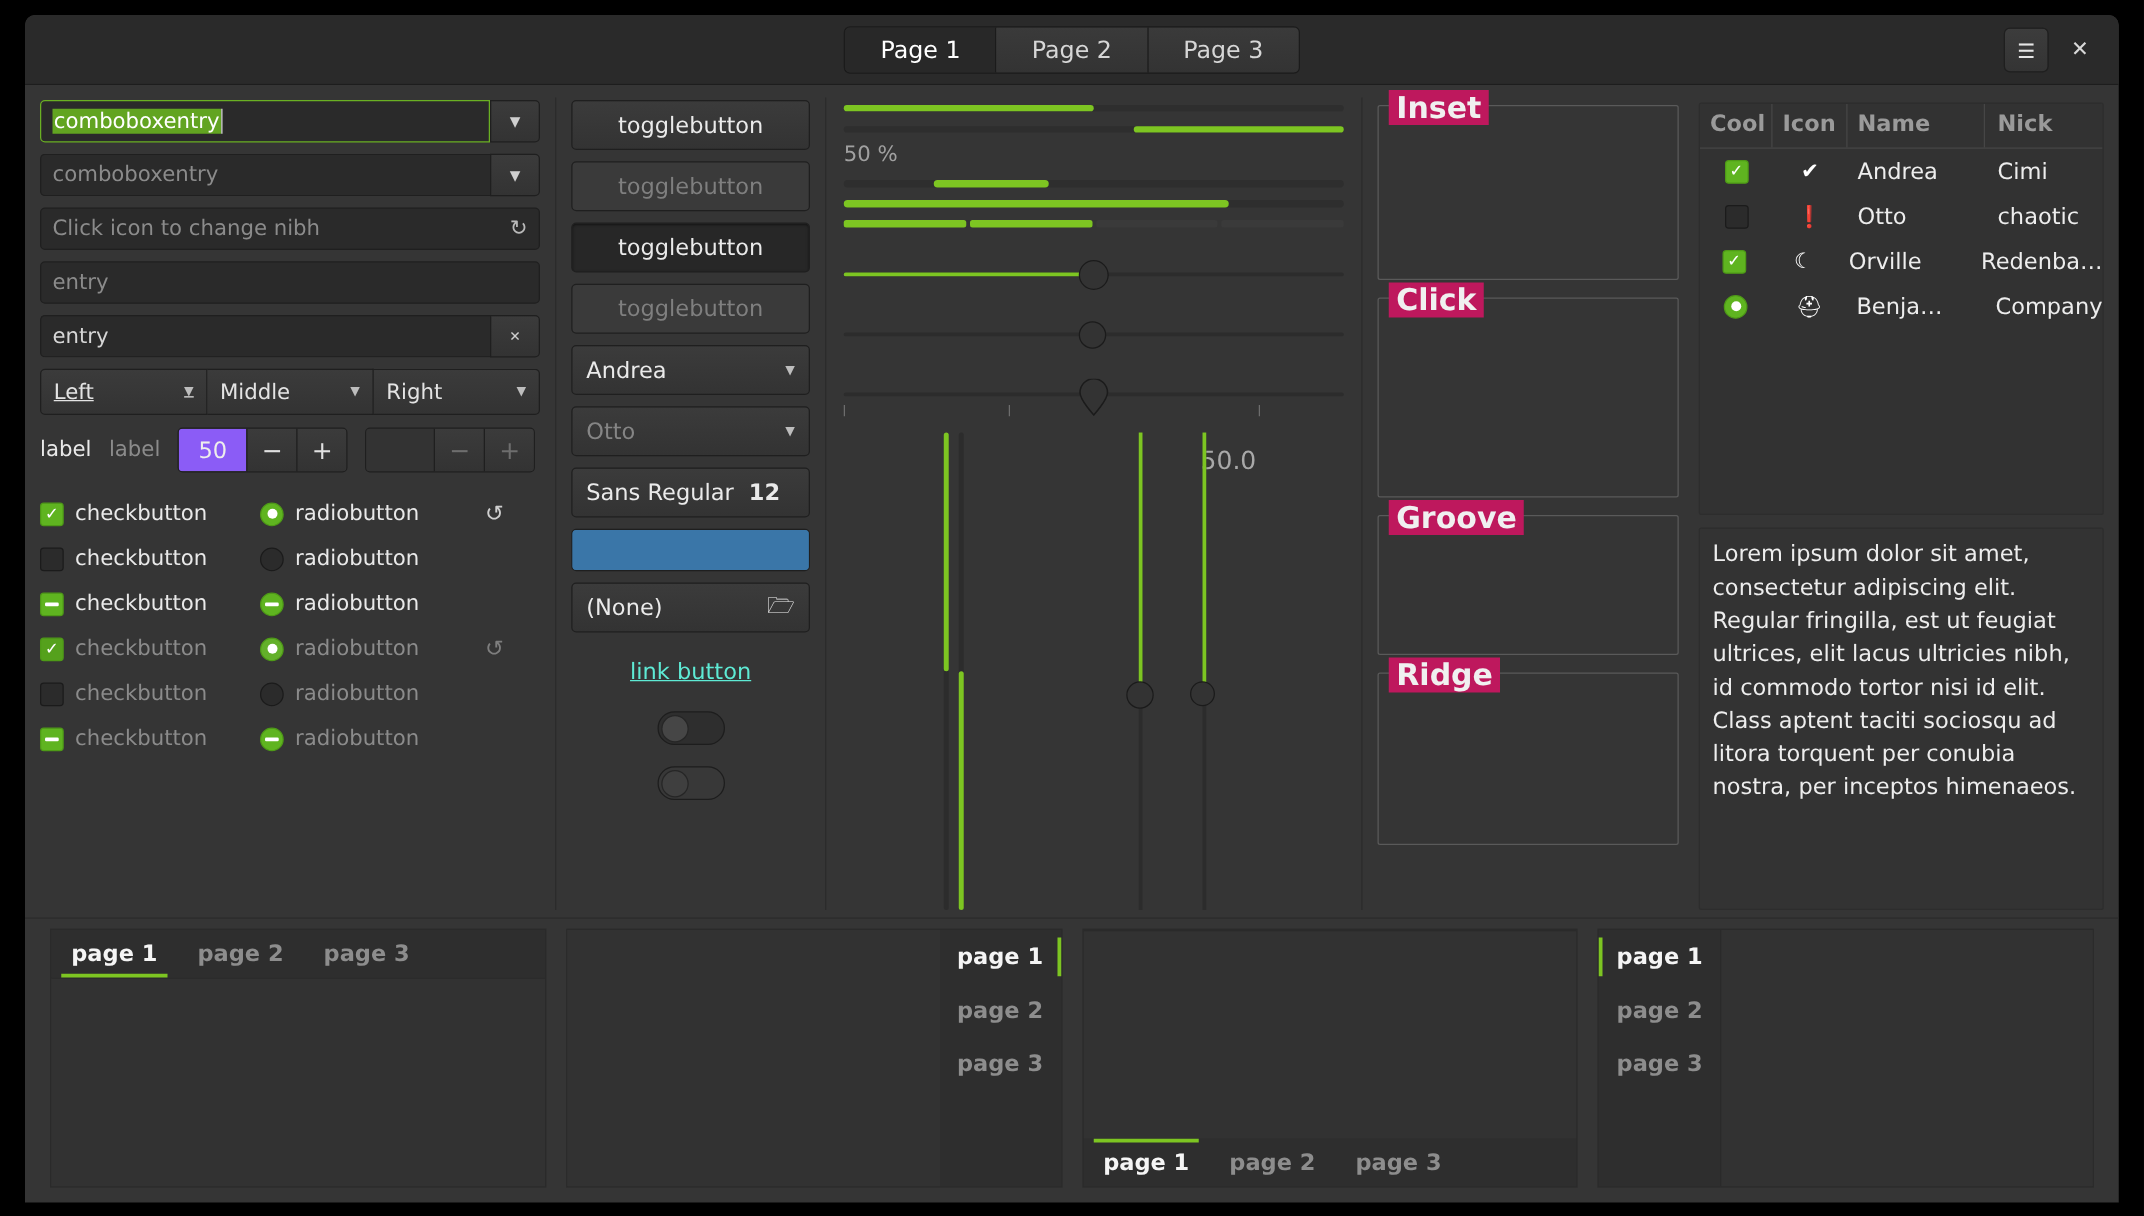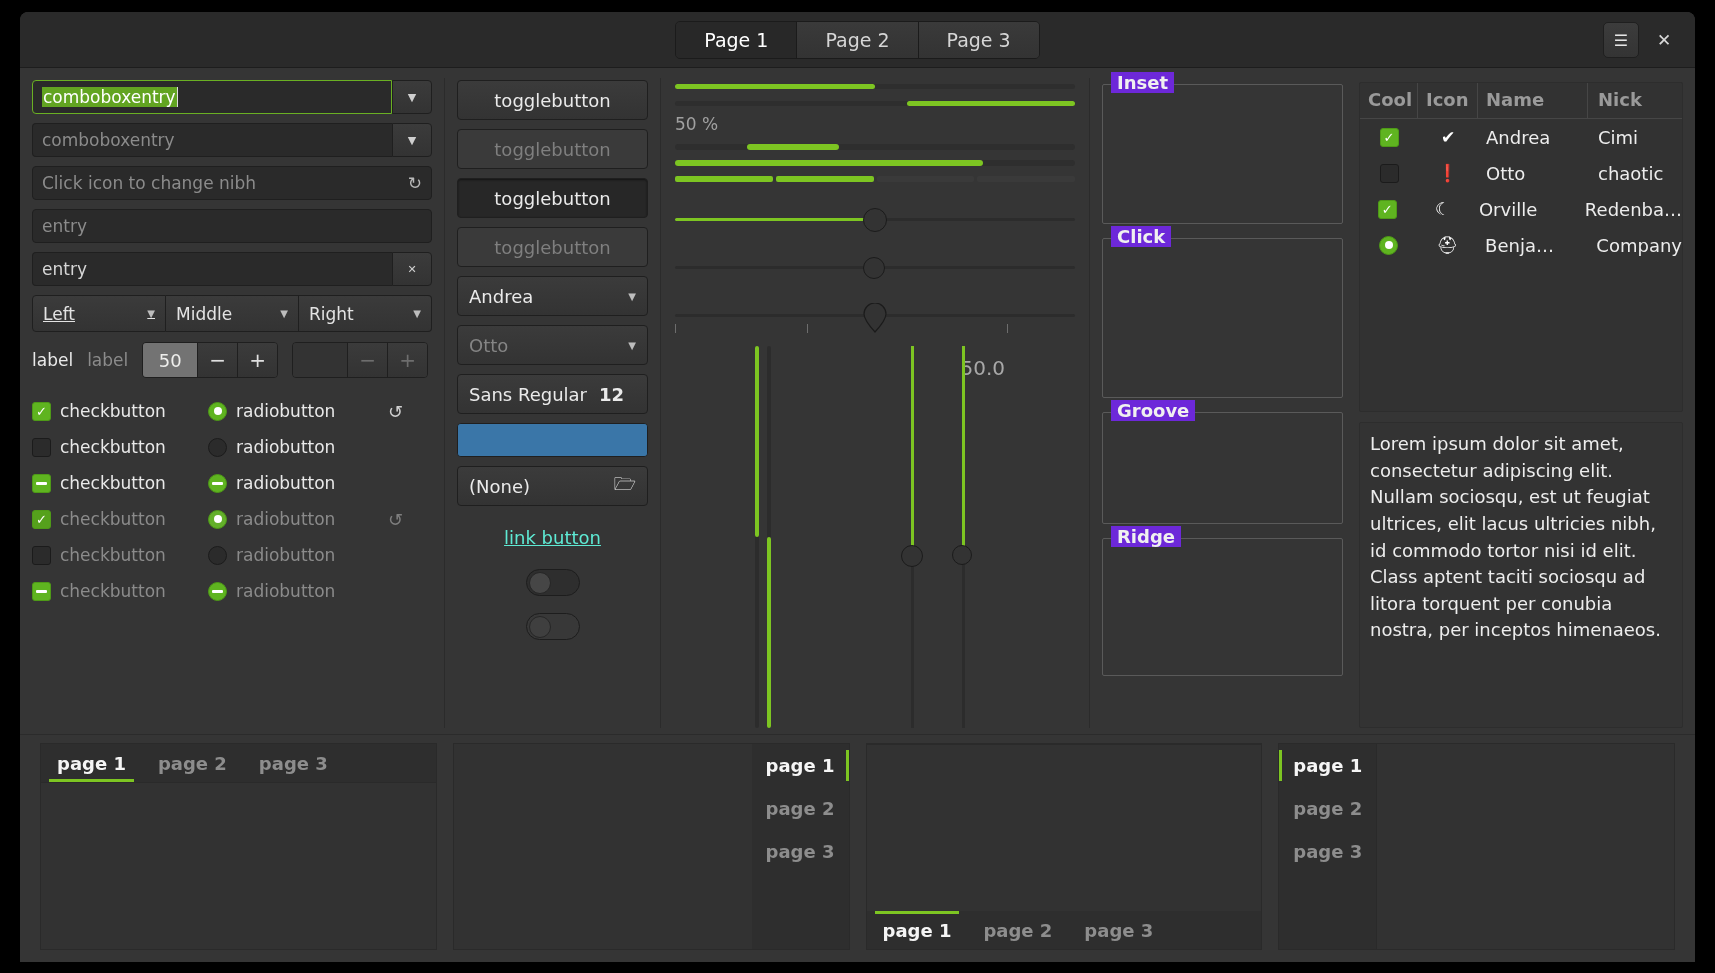--- a/index.html
+++ b/index.html
@@ -81,21 +81,21 @@
   }
   .cbox:first-child { border-radius:4px 0 0 4px;text-decoration:underline; }
   .cbox:last-child { border-radius:0 4px 4px 0; }
   .cbox + .cbox { border-left:none; }
   .tri { font-size:10px; color:#bdbdbd; margin-left:10px; }
 
   .labelrow { display:flex; align-items:center; gap:14px; height:38px; }
   .lbl { font-size:17px; color:#e9e9e9; }
   .lbl.dim { color:#8b8b8b; }
   .spin { display:flex; height:36px; border:1px solid #1f1f1f; border-radius:4px; overflow:hidden; }
-  .spin .val { width:54px; background:#737373; display:flex; align-items:center; justify-content:center; font-size:18px; }
+  .spin .val { width:54px; background:#8b5cf6; display:flex; align-items:center; justify-content:center; font-size:18px; }
   .spin .sbtn2 { width:40px; background:linear-gradient(#3b3b3b,#333); border-left:1px solid #1f1f1f;
     display:flex; align-items:center; justify-content:center; font-size:20px; color:#e0e0e0; }
   .spin.disabled .val { background:#333; }
   .spin.disabled .sbtn2 { color:#6e6e6e; }
 
   .checks { margin-top:9px; display:flex; flex-direction:column; gap:8px; }
   .checkline { display:flex; align-items:center; height:28px; }
   .ckcol { width:176px; display:flex; align-items:center; gap:9px; }
   .rdcol { width:160px; display:flex; align-items:center; gap:9px; }
   .cbx { width:19px; height:19px; border-radius:3px; background:#2b2b2b; border:1px solid #1b1b1b;
@@ -173,22 +173,22 @@
   .vbar { position:absolute; width:4px; background:#2c2c2c; border-radius:2px; }
   .vbar .vfill { position:absolute; left:0; right:0; background:#7dc522; border-radius:2px; }
   .vscale-track { position:absolute; width:3px; background:#2c2c2c; }
   .vscale-fill { position:absolute; width:3px; background:#7dc522; }
   .vknob { position:absolute; width:22px; height:22px; border-radius:50%; background:#333; border:1px solid #1b1b1b; }
 
   
   .col4 { width:265px; display:flex; flex-direction:column; gap:14px; padding:16px 12px 6px 12px; }
   .frame { position:relative; border:1px solid #5a5a5a; border-radius:2px; }
   .frame > .flabel {
-    position:absolute; left:8px; top:-13px; background:#6d28d9; padding:0 6px;
-    font-weight:bold; font-size:18px; color:#f0f0f0;
+    position:absolute; left:8px; top:-13px; background:#be185d; padding:0 6px;
+    font-weight:bold; font-size:24px; color:#f0f0f0;
   }
   .f1 { height:140px; }
   .f2 { height:160px; }
   .f3 { height:112px; }
   .f4 { height:138px; }
 
   
   .col5 { width:340px; display:flex; flex-direction:column; gap:10px; padding:14px 12px 6px 4px; }
   .tv { border:1px solid #2d2d2d; background:#323232; border-radius:2px; height:330px; overflow:hidden; }
   .tvhead { display:flex; border-bottom:1px solid #464646; }
@@ -563,21 +563,21 @@
             <div class="cellc">
               <span class="rdo on"></span>
             </div>
             <div class="celli">⛑</div>
             <div class="celln">Benja…</div>
             <div class="cellk">Company</div>
           </div>
         </div>
 
         <div class="textview">
-          <div>Lorem ipsum dolor sit amet, consectetur adipiscing elit. Nullam sociosqu, est ut feugiat ultrices, elit lacus ultricies nibh, id commodo tortor nisi id elit.</div>
+          <div>Lorem ipsum dolor sit amet, consectetur adipiscing elit. Regular fringilla, est ut feugiat ultrices, elit lacus ultricies nibh, id commodo tortor nisi id elit.</div>
           <div>Class aptent taciti sociosqu ad litora torquent per conubia nostra, per inceptos himenaeos.</div>
         </div>
       </div>
     </div>
 
     <div class="bottom">
 
       <div class="nbwrap">
         <div class="nb vert">
           <div class="nbtabs-top">

